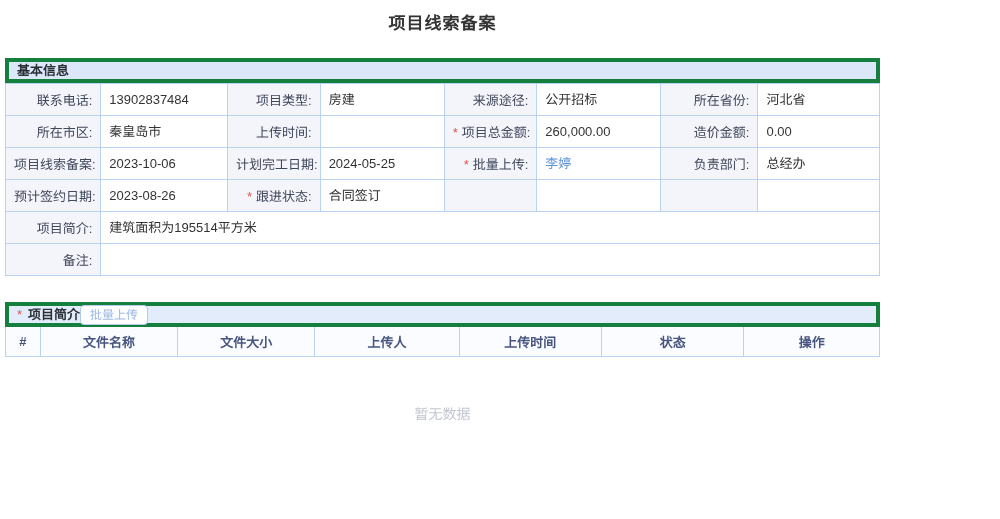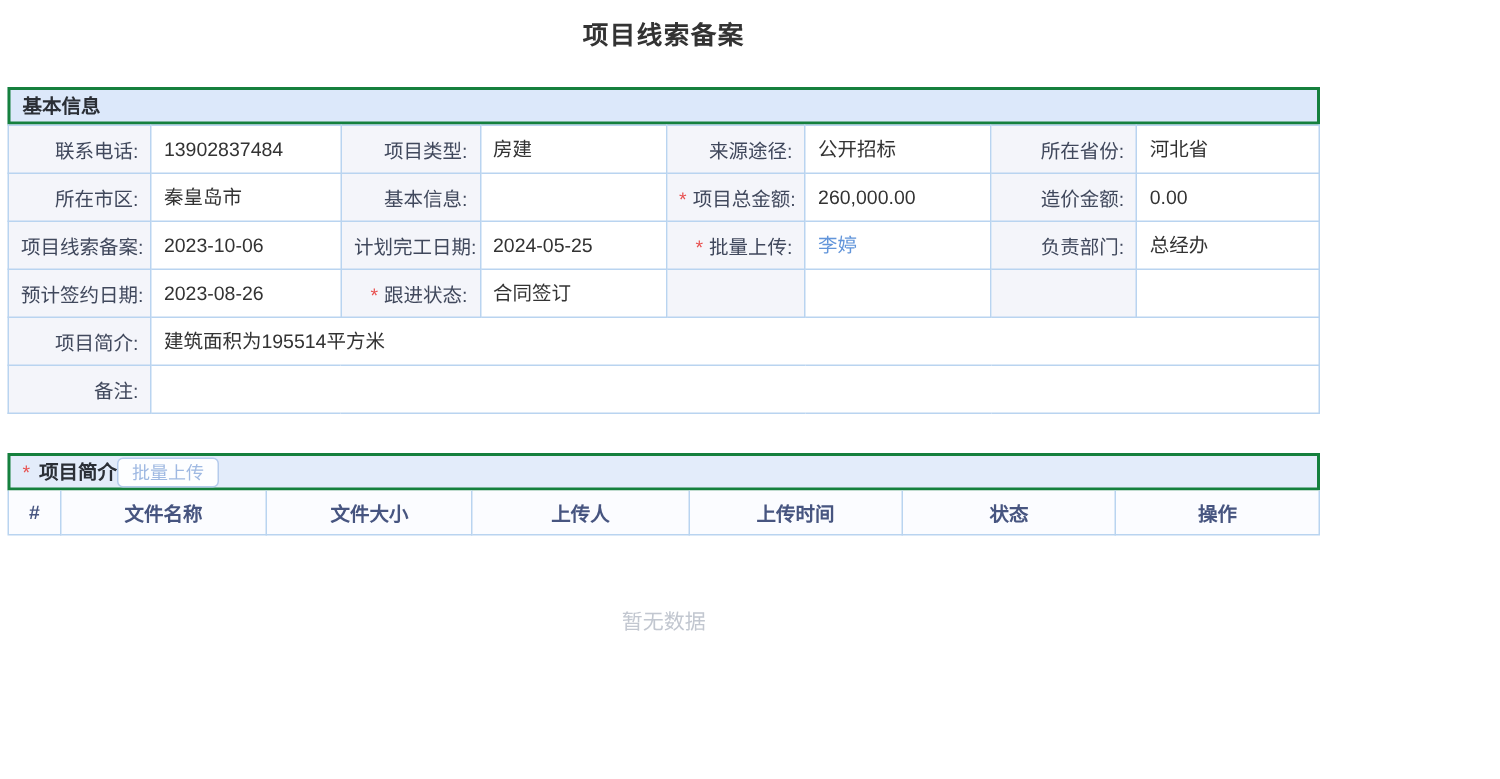--- a/index.html
+++ b/index.html
@@ -8,21 +8,21 @@
   .page { position:relative; width:885px; height:519px; }
 
   .page-title { text-align:center; font-size:17px; font-weight:bold; color:#333;
     padding-top:9px; letter-spacing:1px; }
 
   .section { margin:0 5px; }
   .section.basic { margin-top:24px; }
   .section.attach { margin-top:26px; }
 
   .sec-bar { height:25px; line-height:24px; background:#dce8fa;
-    border:2px solid #15803d; padding-left:8px; font-size:13px; font-weight:bold;
+    border:4px solid #15803d; padding-left:8px; font-size:13px; font-weight:bold;
     color:#2b2f36; display:flex; align-items:center; }
   .attach .sec-bar { background:#e3ecfa; }
 
   .req { color:#e8504f; margin-right:4px; font-size:13px; font-weight:normal; }
   .sec-bar .req { margin-right:6px; }
 
   table.form { width:100%; border-collapse:collapse; table-layout:fixed;
     border:1px solid #8cb3e6; border-top:none; }
   table.form td { border:1px solid #b9d4f0; font-size:13px; height:32px;
     padding:4px 8px; vertical-align:middle; overflow:hidden; }
@@ -82,21 +82,21 @@
         <td class="lbl">项目类型:</td>
         <td class="val">房建</td>
         <td class="lbl">来源途径:</td>
         <td class="val">公开招标</td>
         <td class="lbl">所在省份:</td>
         <td class="val">河北省</td>
       </tr>
       <tr>
         <td class="lbl">所在市区:</td>
         <td class="val">秦皇岛市</td>
-        <td class="lbl">基本信息:</td>
+        <td class="lbl">上传时间:</td>
         <td class="val"></td>
         <td class="lbl"><span class="req">*</span><span>项目总金额:</span></td>
         <td class="val">260,000.00</td>
         <td class="lbl">造价金额:</td>
         <td class="val">0.00</td>
       </tr>
       <tr>
         <td class="lbl">项目线索备案:</td>
         <td class="val">2023-10-06</td>
         <td class="lbl">计划完工日期:</td>

